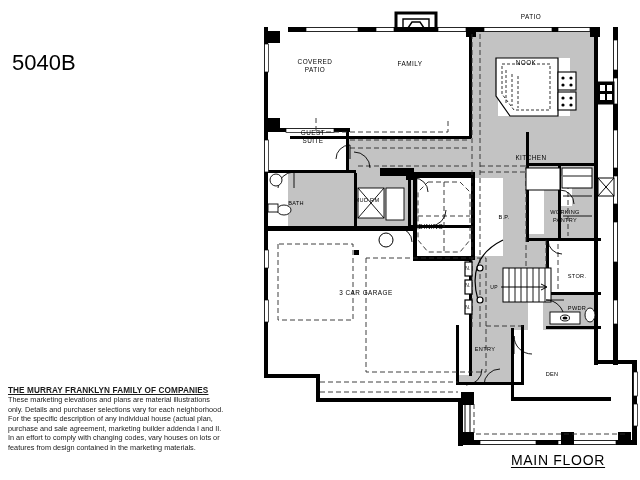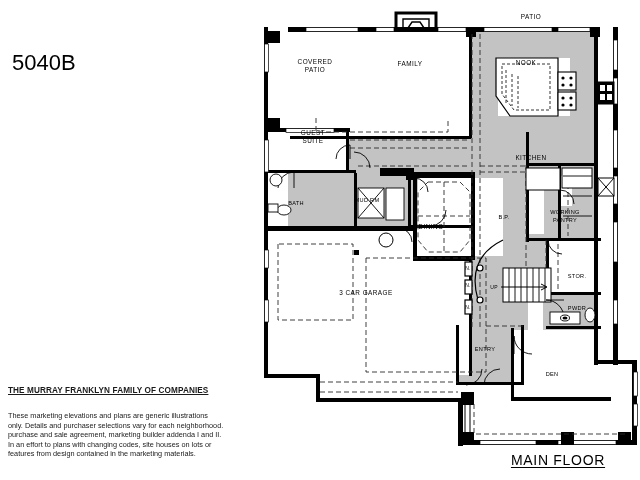--- a/index.html
+++ b/index.html
@@ -35,21 +35,21 @@
     left: 8px;
     top: 386px;
     width: 215px;
     color: #1a1a1a;
   }
   #disclaimer-heading {
     font-size: 8.2px;
     font-weight: bold;
     text-decoration: underline;
     letter-spacing: 0.1px;
-    margin-bottom: 16px;
+    margin-bottom: 0;
     white-space: nowrap;
   }
   #disclaimer-body p {
     margin: 0;
     font-size: 7.3px;
     line-height: 9.6px;
     letter-spacing: 0px;
     white-space: nowrap;
   }
 
@@ -96,24 +96,25 @@
 </head>
 <body>
 
 <div id="page">
 
   <div id="plan-title">5040B</div>
 
   <div id="disclaimer">
     <div id="disclaimer-heading">THE MURRAY FRANKLYN FAMILY OF COMPANIES</div>
     <div id="disclaimer-body">
-      <p>These marketing elevations and plans are generic illustrations</p>
+      <p>These marketing elevations and plans are material illustrations</p>
       <p>only. Details and purchaser selections vary for each neighborhood.</p>
+      <p>For the specific description of any individual house (actual plan,</p>
       <p>purchase and sale agreement, marketing builder addenda I and II.</p>
-      <p>In an effort to plans with changing codes, site houses on lots or</p>
+      <p>In an effort to comply with changing codes, vary houses on lots or</p>
       <p>features from design contained in the marketing materials.</p>
     </div>
   </div>
 
   <div id="floorplan">
     <svg width="382" height="480" viewBox="0 0 382 480" xmlns="http://www.w3.org/2000/svg">
       <defs>
         <g id="wallstyle"></g>
       </defs>
 

